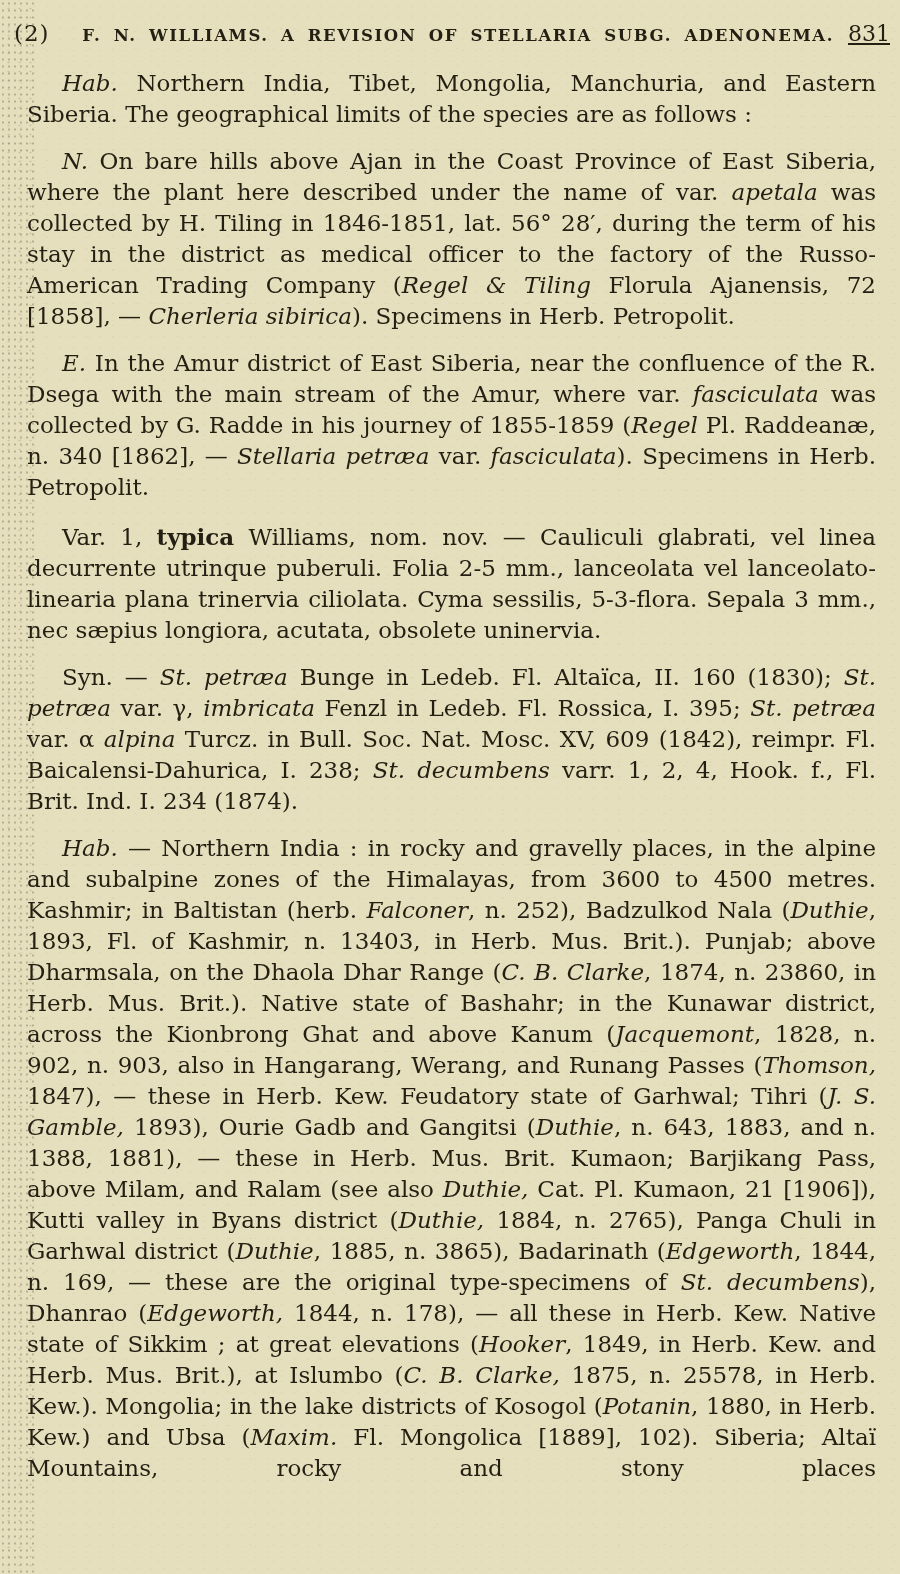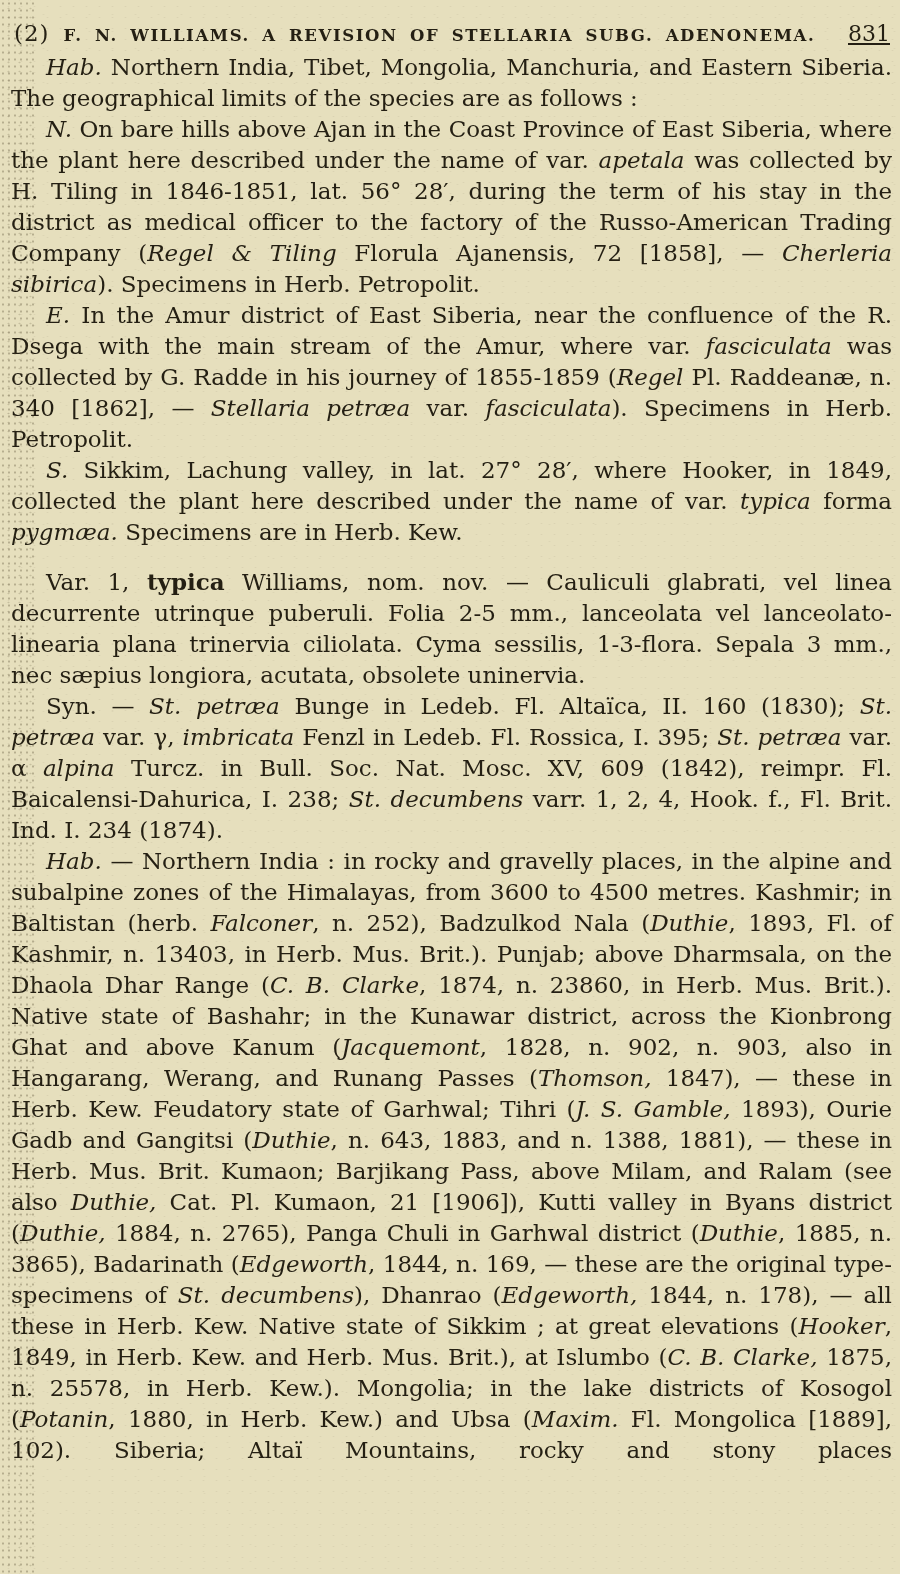--- a/index.html
+++ b/index.html
@@ -44,41 +44,41 @@
     height:40px;
     box-sizing:border-box;
   }
   .item-number{
     font-size:23px;
     letter-spacing:1px;
     white-space:nowrap;
   }
   .running-title{
     flex:1;
-    text-align:left;
+    text-align:right;
     font-size:16.5px;
     font-weight:bold;
     letter-spacing:1.6px;
     word-spacing:5px;
     white-space:nowrap;
     padding:0 14px;
   }
   .page-number{
     font-size:22px;
     white-space:nowrap;
     text-decoration:underline;
   }
   .content{
     padding:12px 8px 0 11px;
     font-size:23px;
     line-height:31px;
     text-align:justify;
   }
   .para{
-    margin:0;
+    margin:16px;
     text-indent:35px;
   }
   .para.gap{ margin-top:18px; }
   .para:last-child{ text-align-last:justify; }
   .para i{ font-style:italic; }
   .para b{ font-weight:bold; }
 </style>
 </head>
 <body>
 
@@ -89,18 +89,17 @@
   <div class="header">
     <span class="item-number">(2)</span>
     <span class="running-title">F. N. WILLIAMS. A REVISION OF STELLARIA SUBG. ADENONEMA.</span>
     <span class="page-number">831</span>
   </div>
 
   <div class="content">
       <p class="para"><i>Hab.</i><span> Northern India, Tibet, Mongolia, Manchuria, and Eastern Siberia. The geographical limits of the species are as follows :</span></p>
       <p class="para"><i>N.</i><span> On bare hills above Ajan in the Coast Province of East Siberia, where the plant here described under the name of var. </span><i>apetala</i><span> was collected by H. Tiling in 1846-1851, lat. 56° 28′, during the term of his stay in the district as medical officer to the factory of the Russo-American Trading Company (</span><i>Regel &amp; Tiling</i><span> Florula Ajanensis, 72 [1858], — </span><i>Cherleria sibirica</i><span>). Specimens in Herb. Petropolit.</span></p>
       <p class="para"><i>E.</i><span> In the Amur district of East Siberia, near the confluence of the R. Dsega with the main stream of the Amur, where var. </span><i>fasciculata</i><span> was collected by G. Radde in his journey of 1855-1859 (</span><i>Regel</i><span> Pl. Raddeanæ, n. 340 [1862], — </span><i>Stellaria petræa</i><span> var. </span><i>fasciculata</i><span>). Specimens in Herb. Petropolit.</span></p>
-      <p class="para"><i>S.</i><span> Sikkim, Lachung valley, in lat. 27° 28′, where Hooker, in 1849, collected the plant here described under the name of var. </span><i>typica</i><span> forma </span><i>pygmæa.</i><span> Specimens are in Herb. Kew.</span></p>
-      <p class="para gap"><span>Var. 1, </span><b>typica</b><span> Williams, nom. nov. — Cauliculi glabrati, vel linea decurrente utrinque puberuli. Folia 2-5 mm., lanceolata vel lanceolato-linearia plana trinervia ciliolata. Cyma sessilis, 1-3-flora. Sepala 3 mm., nec sæpius longiora, acutata, obsolete uninervia.</span></p>
+      <p class="para gap"><span>Var. 1, </span><b>typica</b><span> Williams, nom. nov. — Cauliculi glabrati, vel linea decurrente utrinque puberuli. Folia 2-5 mm., lanceolata vel lanceolato-linearia plana trinervia ciliolata. Cyma sessilis, 5-3-flora. Sepala 3 mm., nec sæpius longiora, acutata, obsolete uninervia.</span></p>
       <p class="para"><span>Syn. — </span><i>St. petræa</i><span> Bunge in Ledeb. Fl. Altaïca, II. 160 (1830); </span><i>St. petræa</i><span> var. γ, </span><i>imbricata</i><span> Fenzl in Ledeb. Fl. Rossica, I. 395; </span><i>St. petræa</i><span> var. α </span><i>alpina</i><span> Turcz. in Bull. Soc. Nat. Mosc. XV, 609 (1842), reimpr. Fl. Baicalensi-Dahurica, I. 238; </span><i>St. decumbens</i><span> varr. 1, 2, 4, Hook. f., Fl. Brit. Ind. I. 234 (1874).</span></p>
       <p class="para"><i>Hab.</i><span> — Northern India : in rocky and gravelly places, in the alpine and subalpine zones of the Himalayas, from 3600 to 4500 metres. Kashmir; in Baltistan (herb. </span><i>Falconer</i><span>, n. 252), Badzulkod Nala (</span><i>Duthie</i><span>, 1893, Fl. of Kashmir, n. 13403, in Herb. Mus. Brit.). Punjab; above Dharmsala, on the Dhaola Dhar Range (</span><i>C. B. Clarke</i><span>, 1874, n. 23860, in Herb. Mus. Brit.). Native state of Bashahr; in the Kunawar district, across the Kionbrong Ghat and above Kanum (</span><i>Jacquemont</i><span>, 1828, n. 902, n. 903, also in Hangarang, Werang, and Runang Passes (</span><i>Thomson,</i><span> 1847), — these in Herb. Kew. Feudatory state of Garhwal; Tihri (</span><i>J. S. Gamble,</i><span> 1893), Ourie Gadb and Gangitsi (</span><i>Duthie</i><span>, n. 643, 1883, and n. 1388, 1881), — these in Herb. Mus. Brit. Kumaon; Barjikang Pass, above Milam, and Ralam (see also </span><i>Duthie,</i><span> Cat. Pl. Kumaon, 21 [1906]), Kutti valley in Byans district (</span><i>Duthie,</i><span> 1884, n. 2765), Panga Chuli in Garhwal district (</span><i>Duthie</i><span>, 1885, n. 3865), Badarinath (</span><i>Edgeworth</i><span>, 1844, n. 169, — these are the original type-specimens of </span><i>St. decumbens</i><span>), Dhanrao (</span><i>Edgeworth,</i><span> 1844, n. 178), — all these in Herb. Kew. Native state of Sikkim ; at great elevations (</span><i>Hooker</i><span>, 1849, in Herb. Kew. and Herb. Mus. Brit.), at Islumbo (</span><i>C. B. Clarke,</i><span> 1875, n. 25578, in Herb. Kew.). Mongolia; in the lake districts of Kosogol (</span><i>Potanin</i><span>, 1880, in Herb. Kew.) and Ubsa (</span><i>Maxim.</i><span> Fl. Mongolica [1889], 102). Siberia; Altaï Mountains, rocky and stony places</span></p>
     </div>
 </div>
 
 </body></html>

